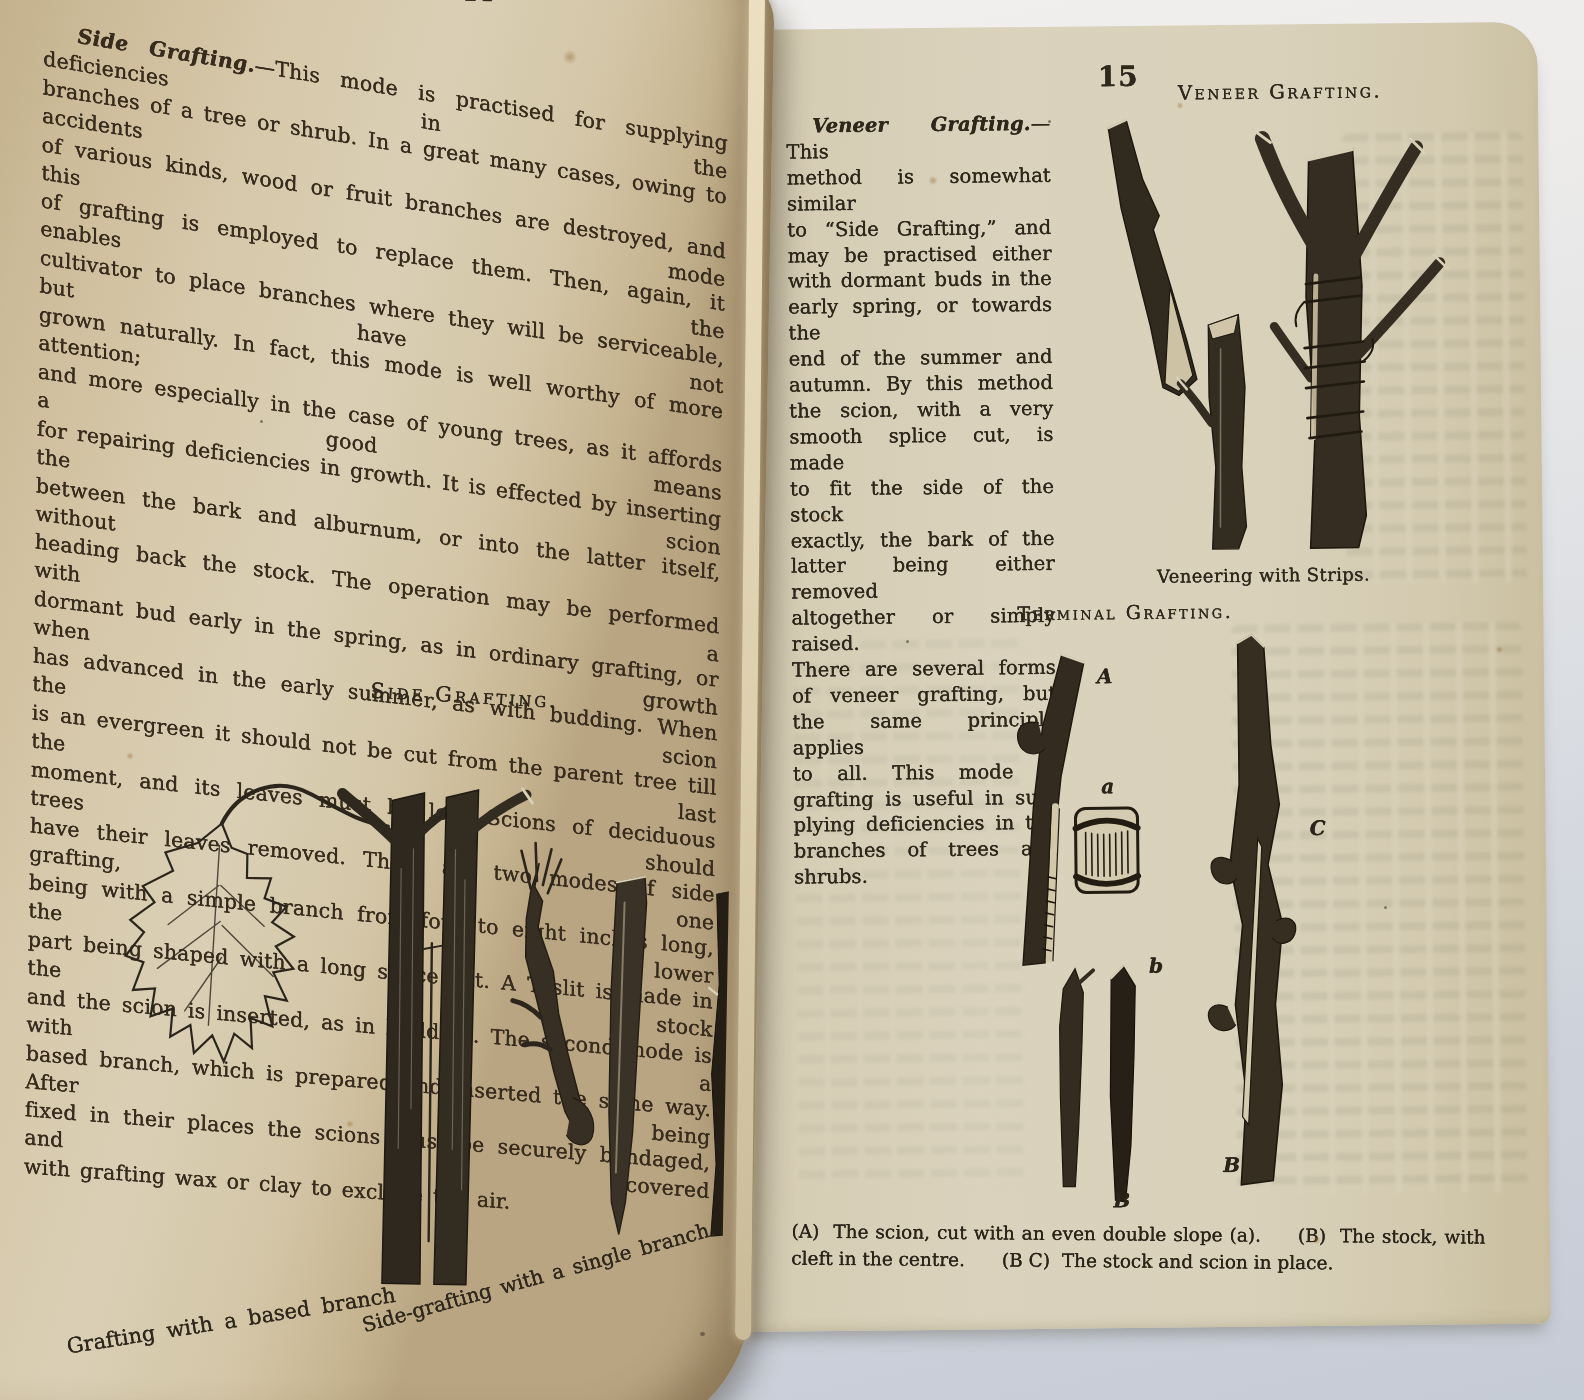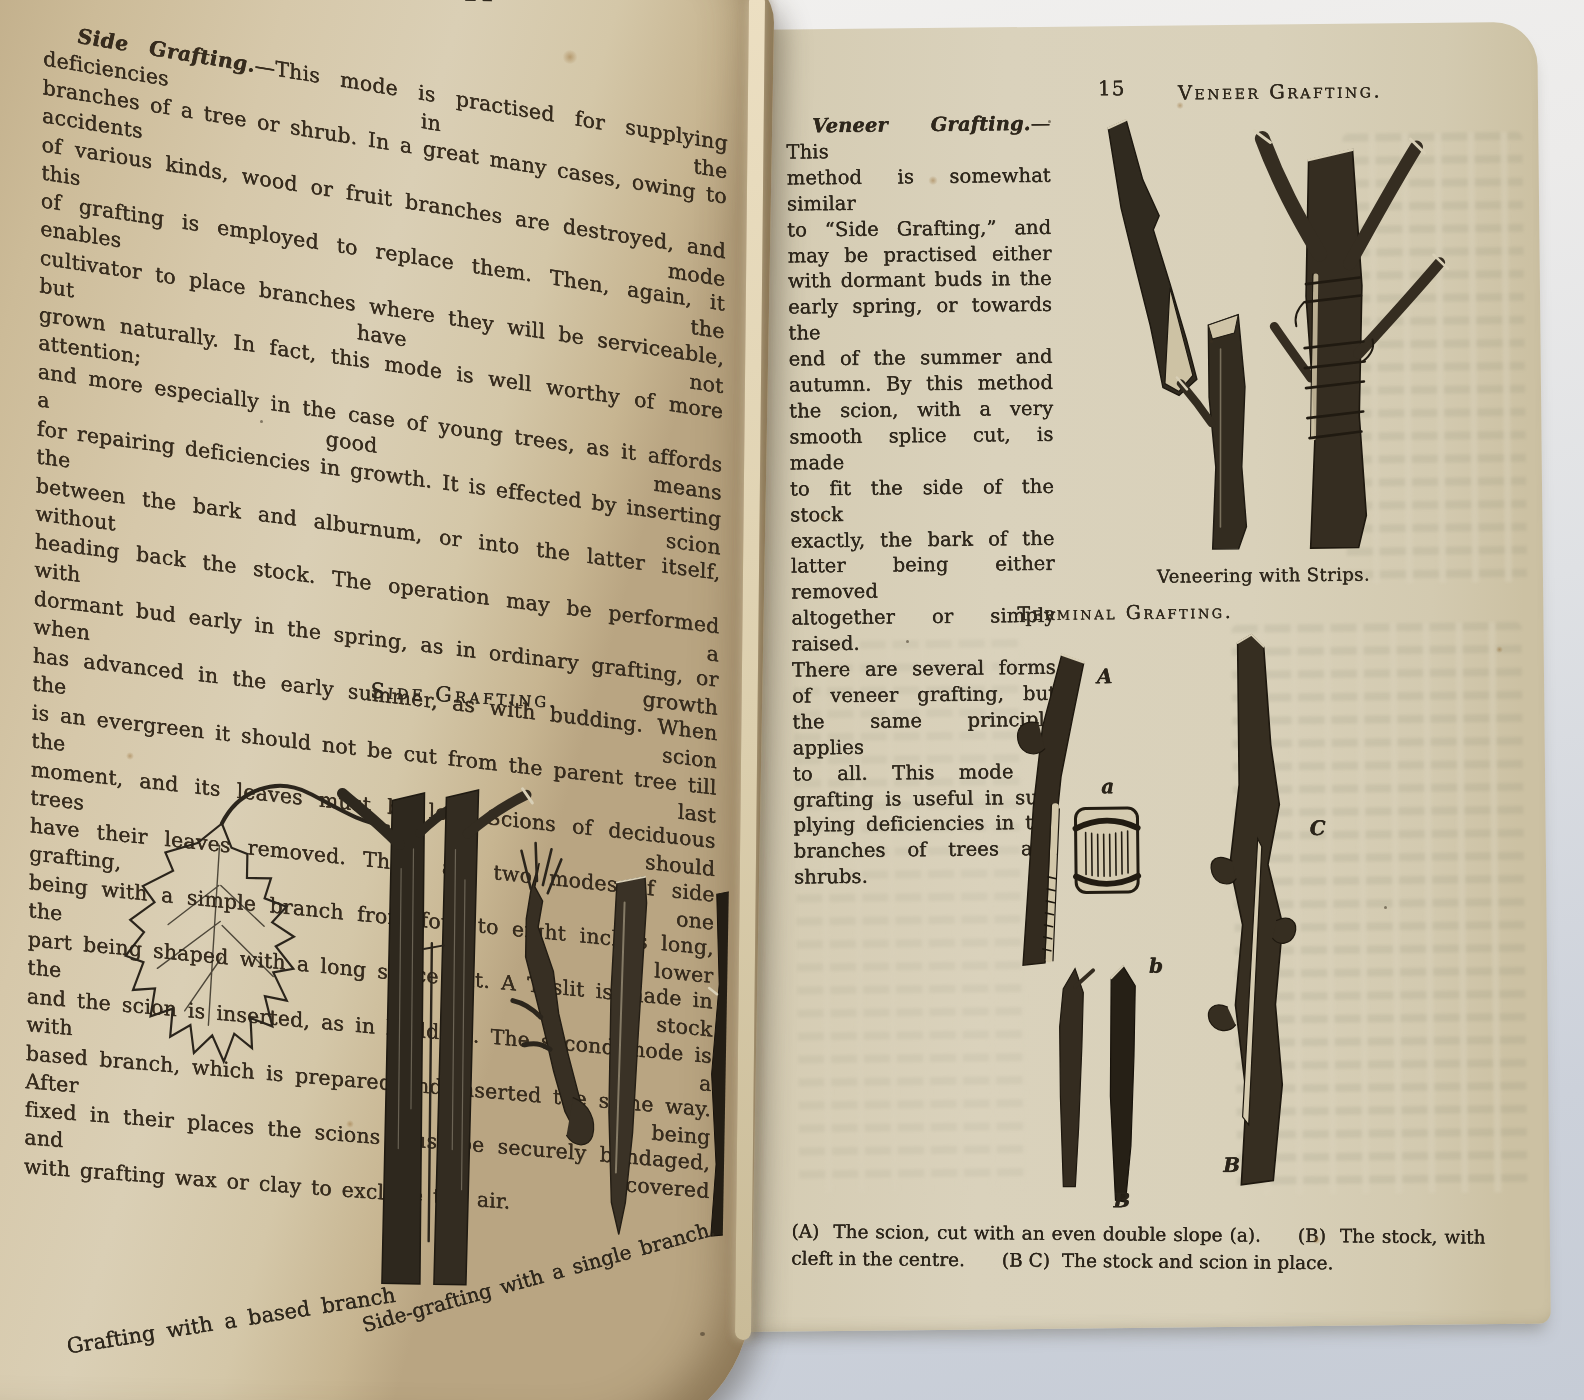--- a/index.html
+++ b/index.html
@@ -7,21 +7,21 @@
     background:linear-gradient(168deg,#f3f2f0 0%,#ecebea 28%,#dfe1e4 52%,#ccd1da 82%,#c6ccd6 100%);
     font-family:"DejaVu Serif","Liberation Serif",serif;color:#2f281d;}
   .ink{text-shadow:0 0 .5px currentColor,.3px .3px .4px rgba(40,32,20,.5);}
 
   
   .right-page{position:absolute;left:712px;top:26px;width:832px;height:1302px;z-index:1;
     transform:rotate(-0.6deg);
     background:linear-gradient(92deg,#b4a480 0px,#ccc1a2 26px,#d5ccb3 90px,#dad2bc 300px,#d9d1ba 560px,#d3cab0 740px,#ccc1a3 832px);
     border-radius:8px 44px 12px 8px;
     box-shadow:0 12px 16px -6px rgba(90,85,70,.4), inset 0 -8px 14px -8px rgba(120,105,75,.3);}
-  .pnum15{position:absolute;left:392px;top:50px;font-size:20px;letter-spacing:1px;}
+  .pnum15{position:absolute;left:392px;top:34px;font-size:28px;letter-spacing:1px;font-weight:bold;}
   .rheading1{position:absolute;left:472px;top:56px;font-size:19.5px;font-variant:small-caps;letter-spacing:2.5px;}
   .rpar{position:absolute;left:80px;top:84px;width:264px;}
   .rline{font-size:19.5px;line-height:25.9px;text-align:justify;text-align-last:justify;word-spacing:1.5px;letter-spacing:.1px;color:#2e271c;}
   .rline.short{text-align-last:left;}
   .rline.first{text-indent:26px;}
   .lead{font-style:italic;font-weight:bold;}
   .rcap1{position:absolute;left:446px;top:540px;font-size:18px;letter-spacing:.4px;}
   .rheading2{position:absolute;left:306px;top:575px;font-size:19px;font-variant:small-caps;letter-spacing:2.5px;}
   .rcapA{position:absolute;left:74px;top:1188px;width:694px;transform:rotate(1.1deg);transform-origin:0 0;}
   .rcap-line{font-size:18.5px;line-height:27px;text-align:justify;text-align-last:justify;white-space:pre-wrap;color:#2b241a;}

